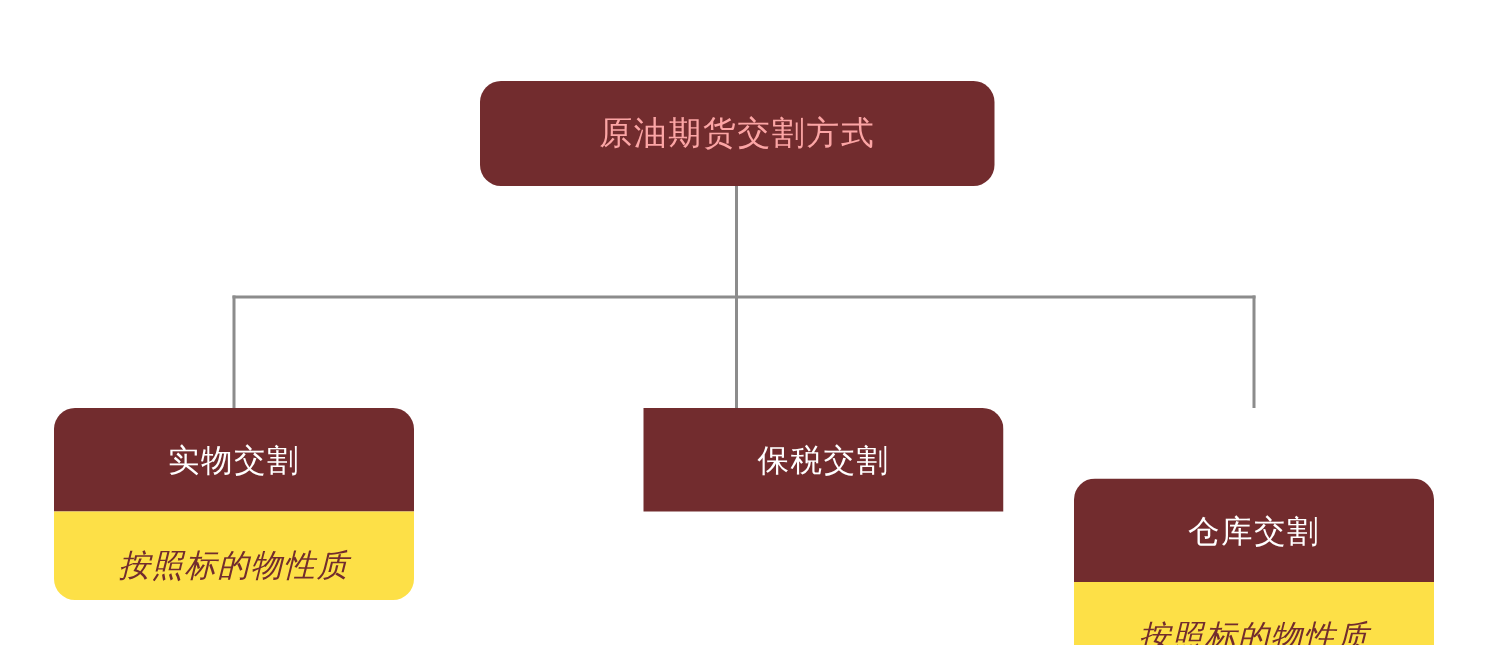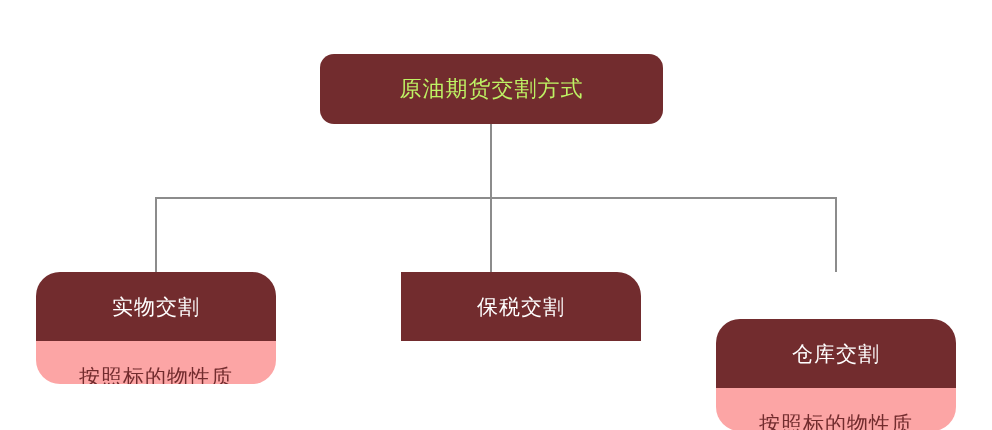--- a/index.html
+++ b/index.html
@@ -3,57 +3,57 @@
 <meta charset="utf-8">
 <style>
   html, body { margin: 0; padding: 0; }
   body {
     width: 992px; height: 430px; position: relative; background: #ffffff;
     font-family: "DejaVu Sans", "Liberation Sans", sans-serif; overflow: hidden;
   }
   .line { position: absolute; background: #8c8c8c; }
   .root {
     position: absolute; left: 320px; top: 54px; width: 343px; height: 70px;
-    background: #722c2e; border-radius: 14px; color: #bef264;
+    background: #722c2e; border-radius: 14px; color: #fca5a5;
     display: flex; align-items: center; justify-content: center;
     font-size: 22px; letter-spacing: 1px;
   }
   .child {
-    position: absolute; top: 272px; width: 240px; height: 112px;
-    border-radius: 24px; overflow: hidden;
+    position: absolute; top: 272px; width: 240px; height: 128px;
+    border-radius: 14px; overflow: hidden;
   }
   .child .head {
     height: 69px; background: #722c2e; color: #fff;
     display: flex; align-items: center; justify-content: center;
     font-size: 21px; letter-spacing: 1px;
   }
   .child .body {
-    height: 71px; background: #fca5a5; color: #722c2e;
+    height: 71px; background: #fde047; color: #722c2e;
     display: flex; align-items: center; justify-content: center;
-    font-size: 21px; letter-spacing: 1px;
+    font-size: 21px; letter-spacing: 1px; font-style: italic;
   }
 </style>
 </head>
 <body>
 
 <div class="root">
   <span>原油期货交割方式</span>
 </div>
 
 <div class="line" style="left:490px; top:124px; width:2px; height:74px;"></div>
 <div class="line" style="left:155px; top:197px; width:682px; height:2px;"></div>
 <div class="line" style="left:155px; top:197px; width:2px; height:75px;"></div>
 <div class="line" style="left:490px; top:197px; width:2px; height:75px;"></div>
 <div class="line" style="left:835px; top:197px; width:2px; height:75px;"></div>
 
 <div class="child" style="left:36px;">
   <div class="head">实物交割</div>
   <div class="body">按照标的物性质</div>
 </div>
 
-<div class="child" style="left:360px;padding-left:41px;">
+<div class="child" style="left:388px;padding-left:41px;">
   <div class="head">保税交割</div>
 </div>
 
 <div class="child" style="left:716px;margin-top:47px;">
   <div class="head">仓库交割</div>
   <div class="body">按照标的物性质</div>
 </div>
 
 </body></html>

